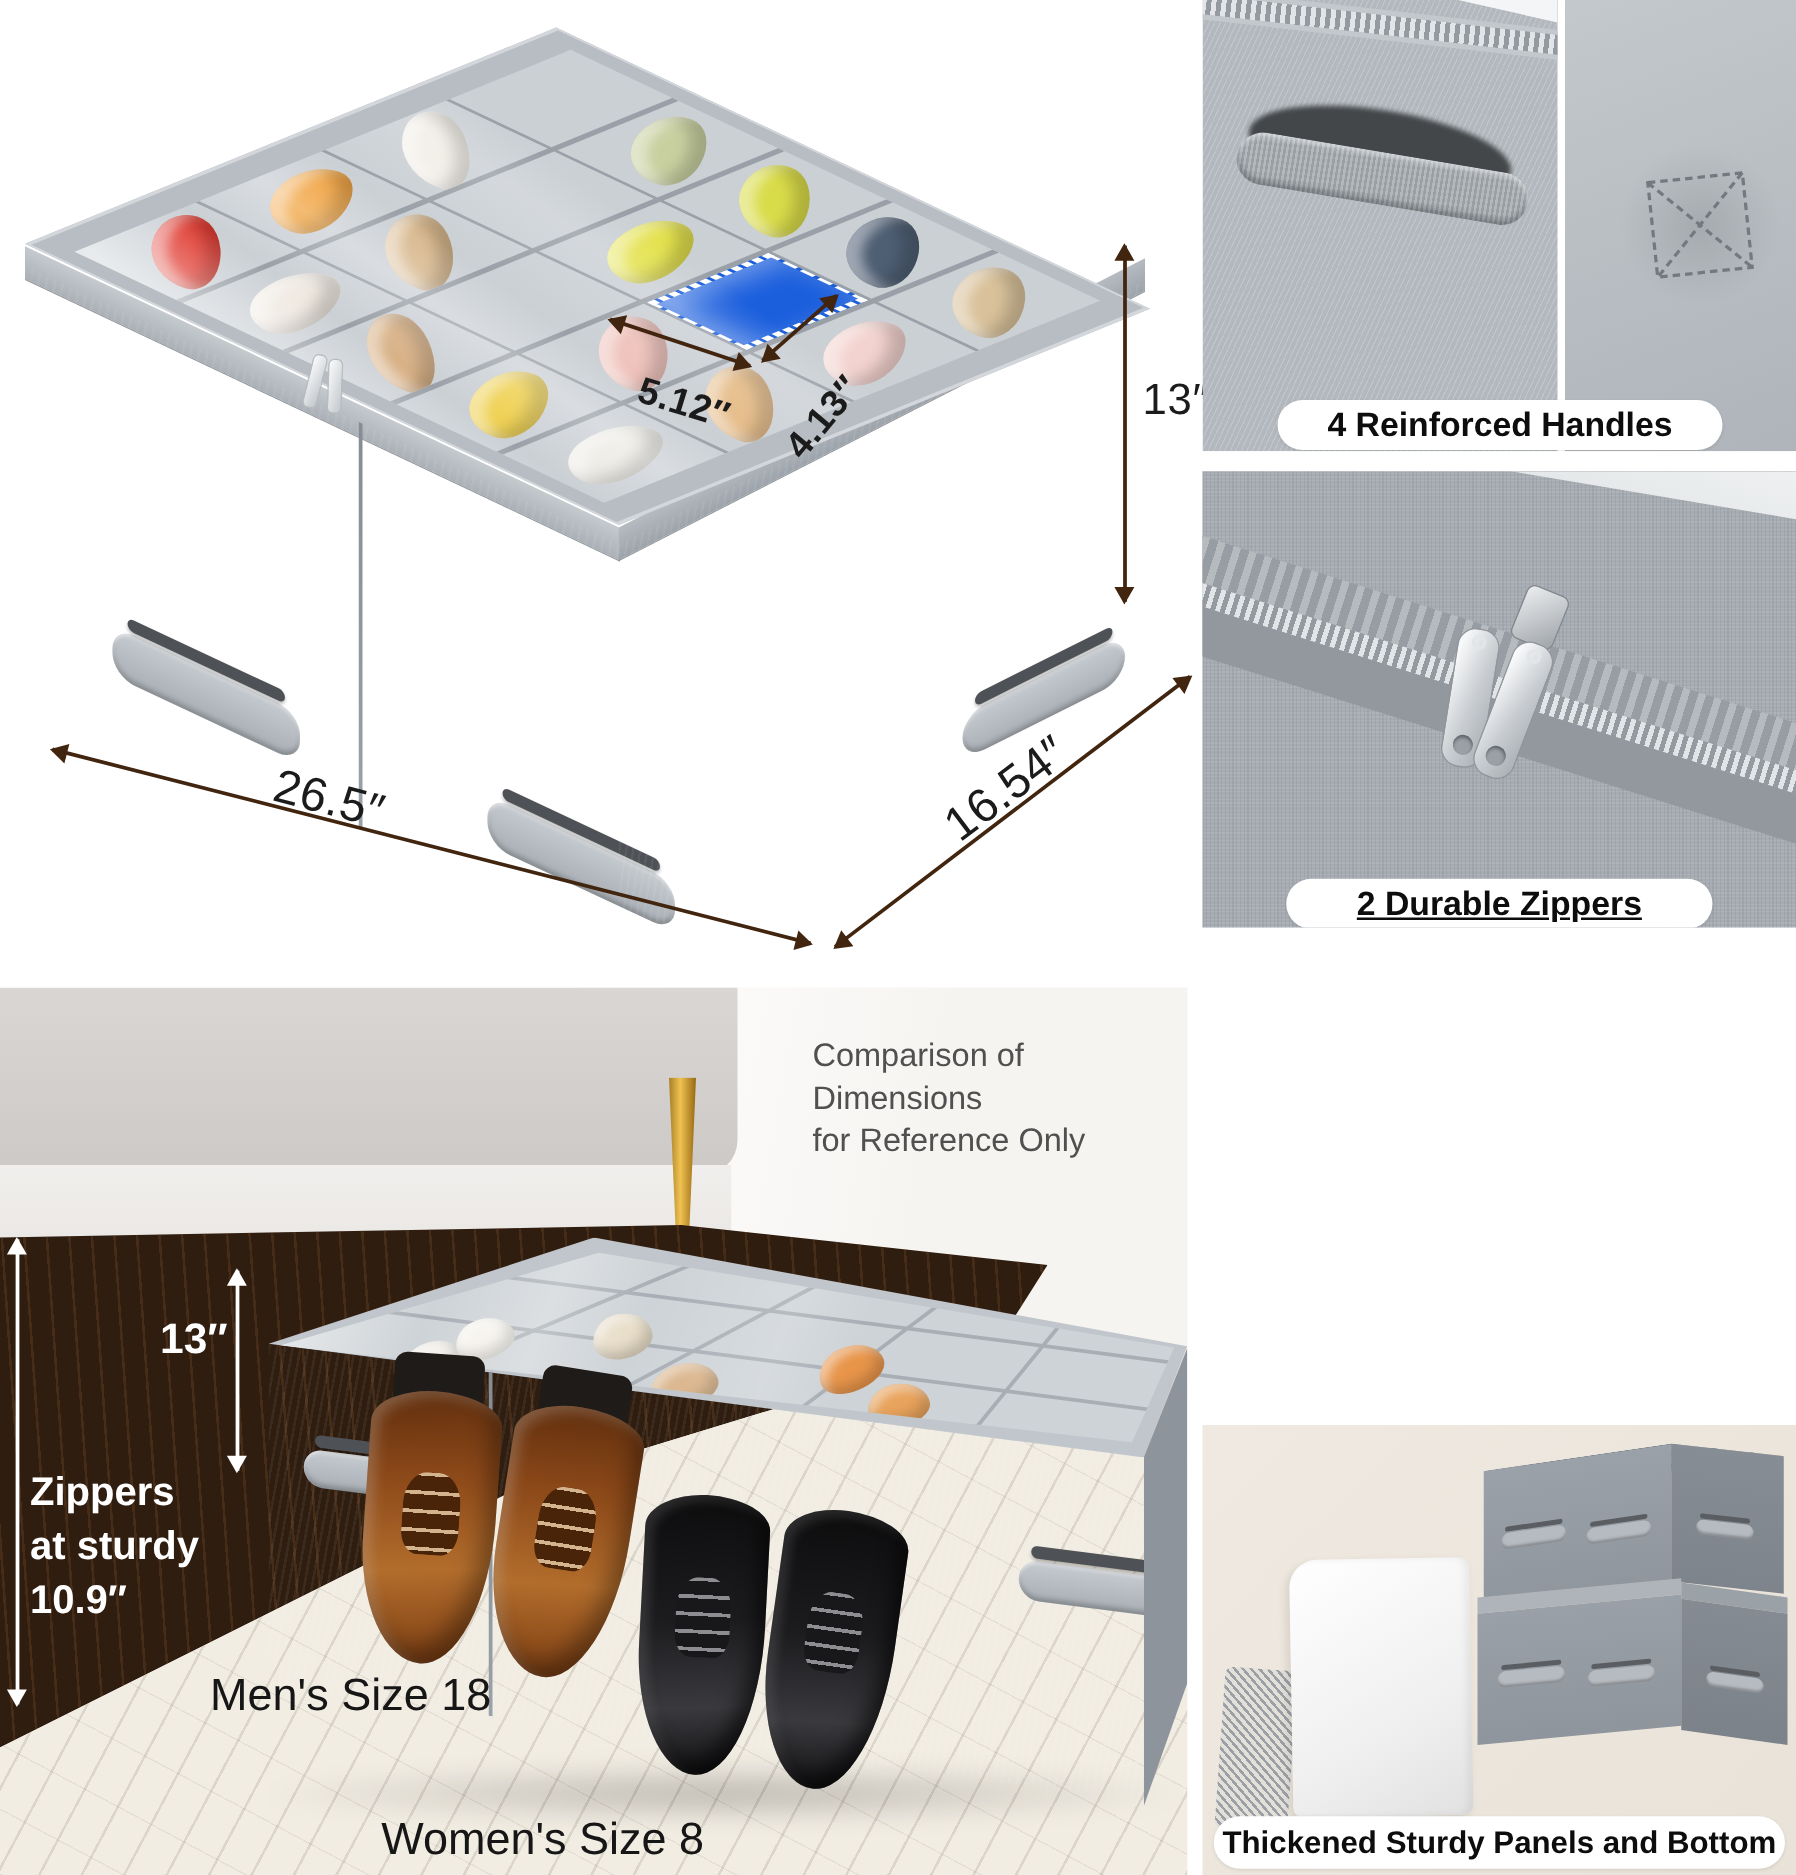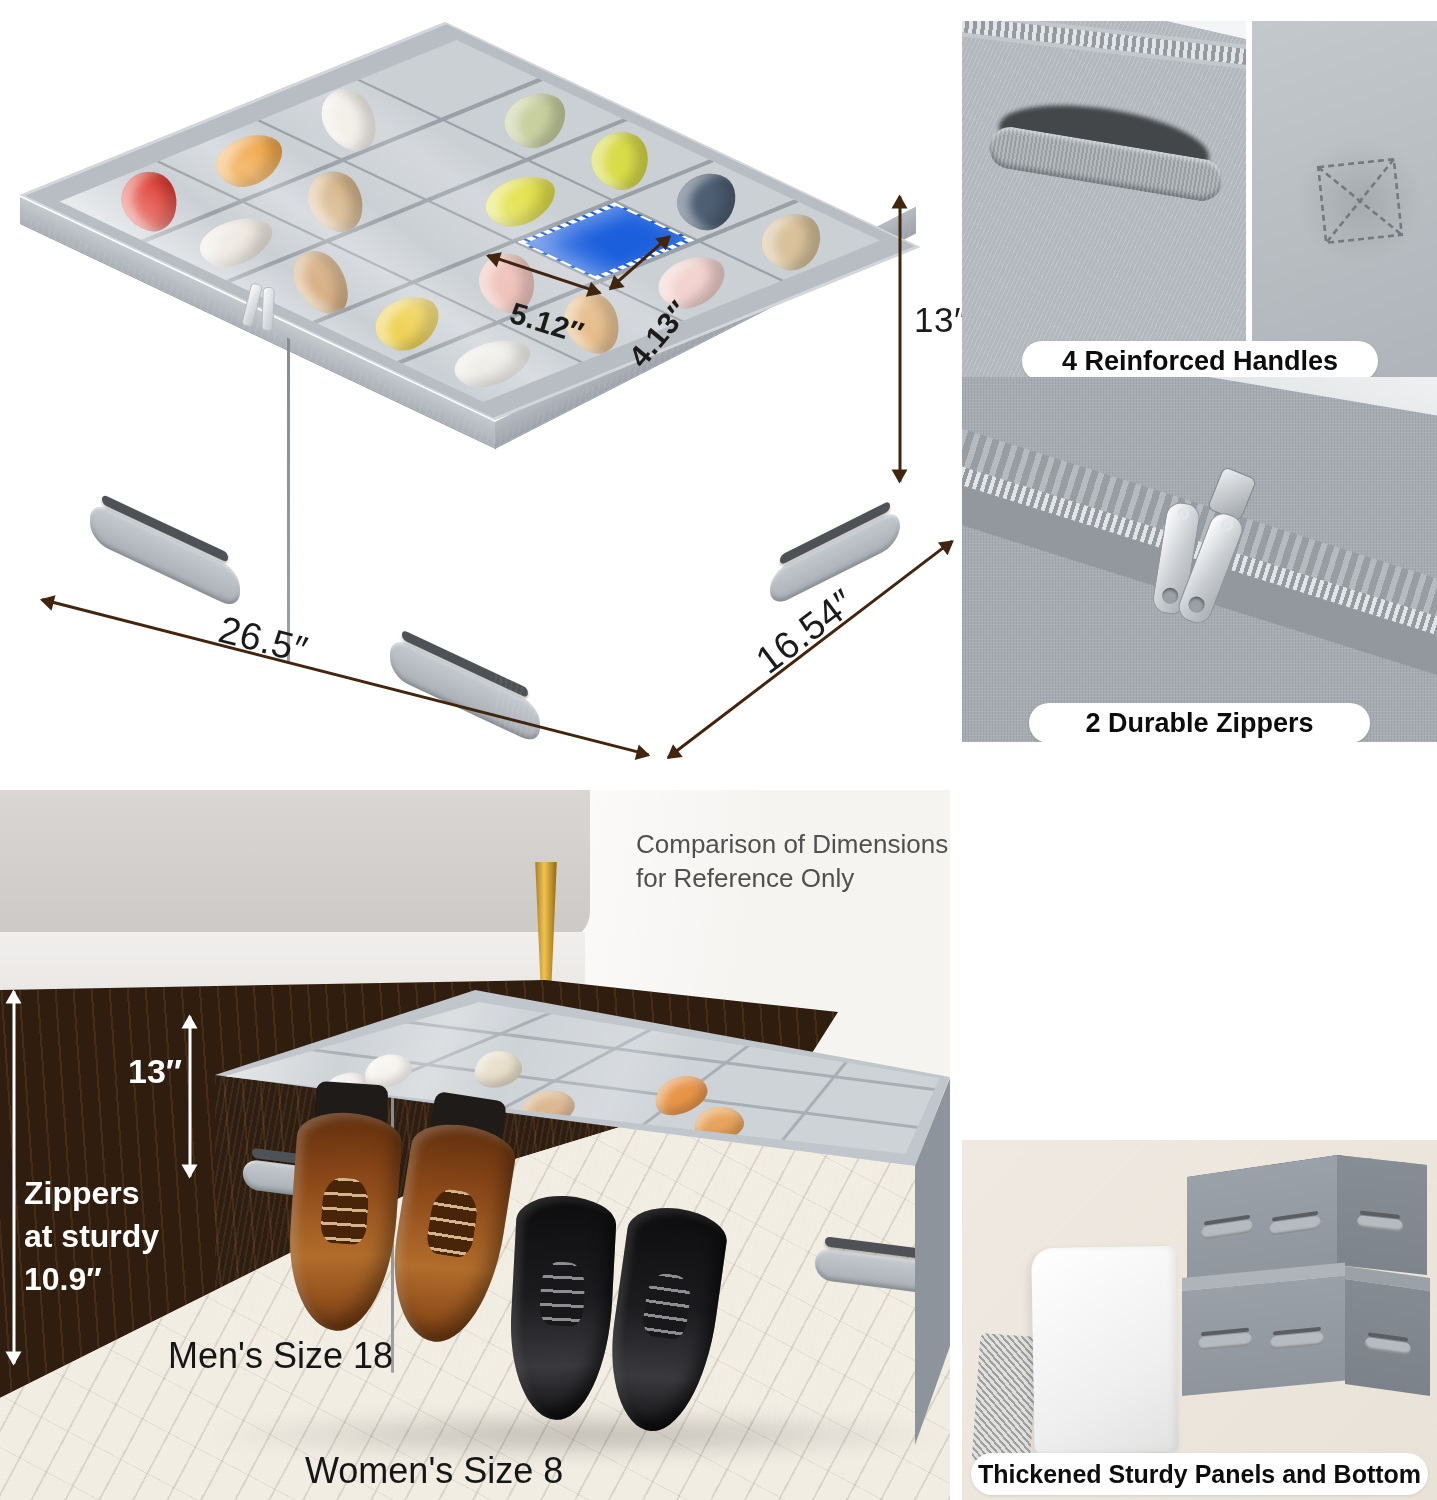--- a/index.html
+++ b/index.html
@@ -237,40 +237,40 @@
     </div>
     <div class="abs" style="left:616px;top:404px;width:100px;height:240px;transform:rotate(8deg);">
       <div class="abs" style="left:0;top:14px;width:100px;height:224px;
            background:linear-gradient(175deg,#0c0c0d 0%,#1c1c1f 45%,#3a3a3e 75%,#101012 100%);
            border-radius:48% 52% 50% 50%/12% 12% 54% 46%;
            box-shadow:inset -7px -9px 16px rgba(0,0,0,.6),inset 6px 4px 9px rgba(255,255,255,.14);"></div>
       <div class="abs" style="left:28px;top:80px;width:44px;height:64px;background:#18181a;
            border-radius:40% 40% 30% 30%;background-image:repeating-linear-gradient(180deg,rgba(170,170,175,.8) 0 3px,rgba(0,0,0,0) 3px 14px);"></div>
     </div>
 
-    <div class="abs" style="left:636px;top:38px;font-size:26px;line-height:1.3;color:#505050;">
+    <div class="abs" style="left:650px;top:38px;font-size:26px;line-height:1.3;color:#505050;">
       <span style="display:block;">Comparison of Dimensions</span>
       <span style="display:block;">for Reference Only</span>
     </div>
 
     <div class="arrow white" style="left:14px;top:200px;width:372px;transform:rotate(90deg);"></div>
     <div class="arrow white" style="left:190px;top:225px;width:160px;transform:rotate(90deg);"></div>
     <div class="white-label" style="left:128px;top:262px;font-size:34px;">13″</div>
 
     <div class="white-label" style="left:24px;top:382px;font-size:32px;line-height:1.34;">
       <span style="display:block;">Zippers</span>
       <span style="display:block;">at sturdy</span>
       <span style="display:block;">10.9″</span>
     </div>
 
     <div class="abs" style="left:168px;top:545px;font-size:36px;color:#161616;">Men's Size 18</div>
     <div class="abs" style="left:305px;top:660px;font-size:36px;color:#161616;">Women's Size 8</div>
   </div>
 
-  <div class="panel" style="top:0;height:361px;margin-top:21px;">
+  <div class="panel" style="top:0;height:361px;">
     <div class="abs twill" style="left:0;top:0;width:284px;height:361px;overflow:hidden;">
       <div class="abs teeth" style="left:-10px;top:8px;width:310px;height:16px;transform:rotate(6.5deg);border-top:4px solid #c3c8cc;border-bottom:4px solid #c3c8cc;"></div>
       <div class="abs" style="left:0;top:0;width:284px;height:60px;clip-path:polygon(72% 0,100% 0,100% 30%);background:#f3f5f6;"></div>
       <div class="abs" style="left:36px;top:88px;width:212px;height:66px;border-radius:50%;background:#44474a;transform:rotate(9deg);filter:blur(2px);"></div>
       <div class="abs" style="left:26px;top:122px;width:236px;height:42px;border-radius:21px;transform:rotate(9.5deg);
                   background:#b3b8bd;background-image:repeating-linear-gradient(90deg,rgba(90,95,100,.28) 0 2px,rgba(0,0,0,0) 2px 4px);
                   box-shadow:inset 0 3px 4px rgba(255,255,255,.5),inset 0 -4px 5px rgba(0,0,0,.28);"></div>
     </div>
     <div class="abs" style="left:290px;top:0;width:185px;height:361px;background:linear-gradient(160deg,#c3c8cc,#aeb4b9);overflow:hidden;">
       <div class="abs" style="left:38px;top:110px;width:140px;height:140px;background:radial-gradient(circle,rgba(0,0,0,.10),rgba(0,0,0,0) 65%);"></div>
@@ -290,21 +290,21 @@
     <div class="face" style="left:-12px;top:48px;width:580px;height:92px;transform:rotate(17.5deg);">
       <div class="abs" style="left:0;top:0;width:580px;height:36px;background:#979da3;
            background-image:repeating-linear-gradient(90deg,rgba(255,255,255,.30) 0 6px,rgba(0,0,0,0) 6px 13px);"></div>
       <div class="abs teeth" style="left:0;top:36px;width:580px;height:18px;"></div>
       <div class="abs" style="left:0;top:54px;width:580px;height:38px;background:#9298 9e;background:#92989e;"></div>
     </div>
     <div class="abs" style="left:252px;top:94px;width:34px;height:44px;transform:rotate(22deg);border-radius:7px;
                 background:linear-gradient(135deg,#eceef0,#9ea3a8);border:1px solid #82888e;"></div>
     <div class="zpull" style="left:206px;top:126px;width:32px;height:110px;transform:rotate(9deg);"></div>
     <div class="zpull" style="left:252px;top:138px;width:32px;height:112px;transform:rotate(21deg);"></div>
-    <div class="pill" style="left:67px;top:326px;width:341px;height:40px;font-size:27px;">2 Durable Zippers</div>
+    <div class="pill" style="left:67px;top:326px;width:341px;height:40px;font-size:27px;text-decoration:underline;">2 Durable Zippers</div>
   </div>
 
 
   <div class="panel" style="top:1140px;height:360px;background:linear-gradient(135deg,#efe9e1,#e9e2d8);">
     <div class="abs" style="left:14px;top:195px;width:58px;height:130px;transform:rotate(4deg);border-radius:6px;
                 background:repeating-linear-gradient(45deg,#9aa0a5 0 2px,#e3e0da 2px 5px);"></div>
     <div class="abs" style="left:71px;top:107px;width:144px;height:206px;transform:rotate(-1deg);
                 border-radius:22px 8px 8px 8px;background:linear-gradient(150deg,#ffffff,#efefef 65%,#e1e1e2);
                 box-shadow:-3px 3px 8px rgba(0,0,0,.10), inset -4px 0 6px rgba(0,0,0,.06);"></div>
 

